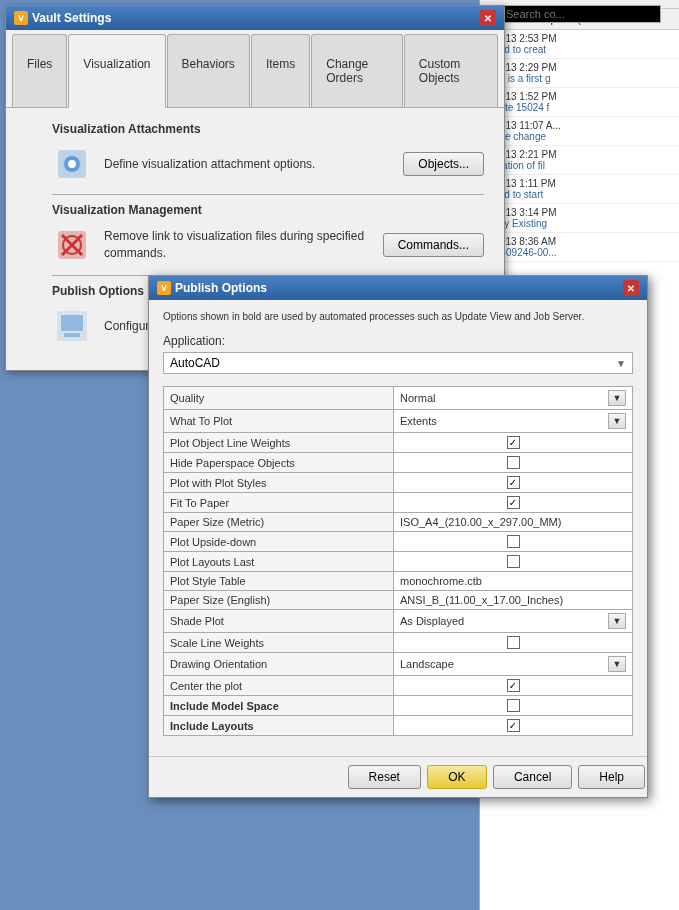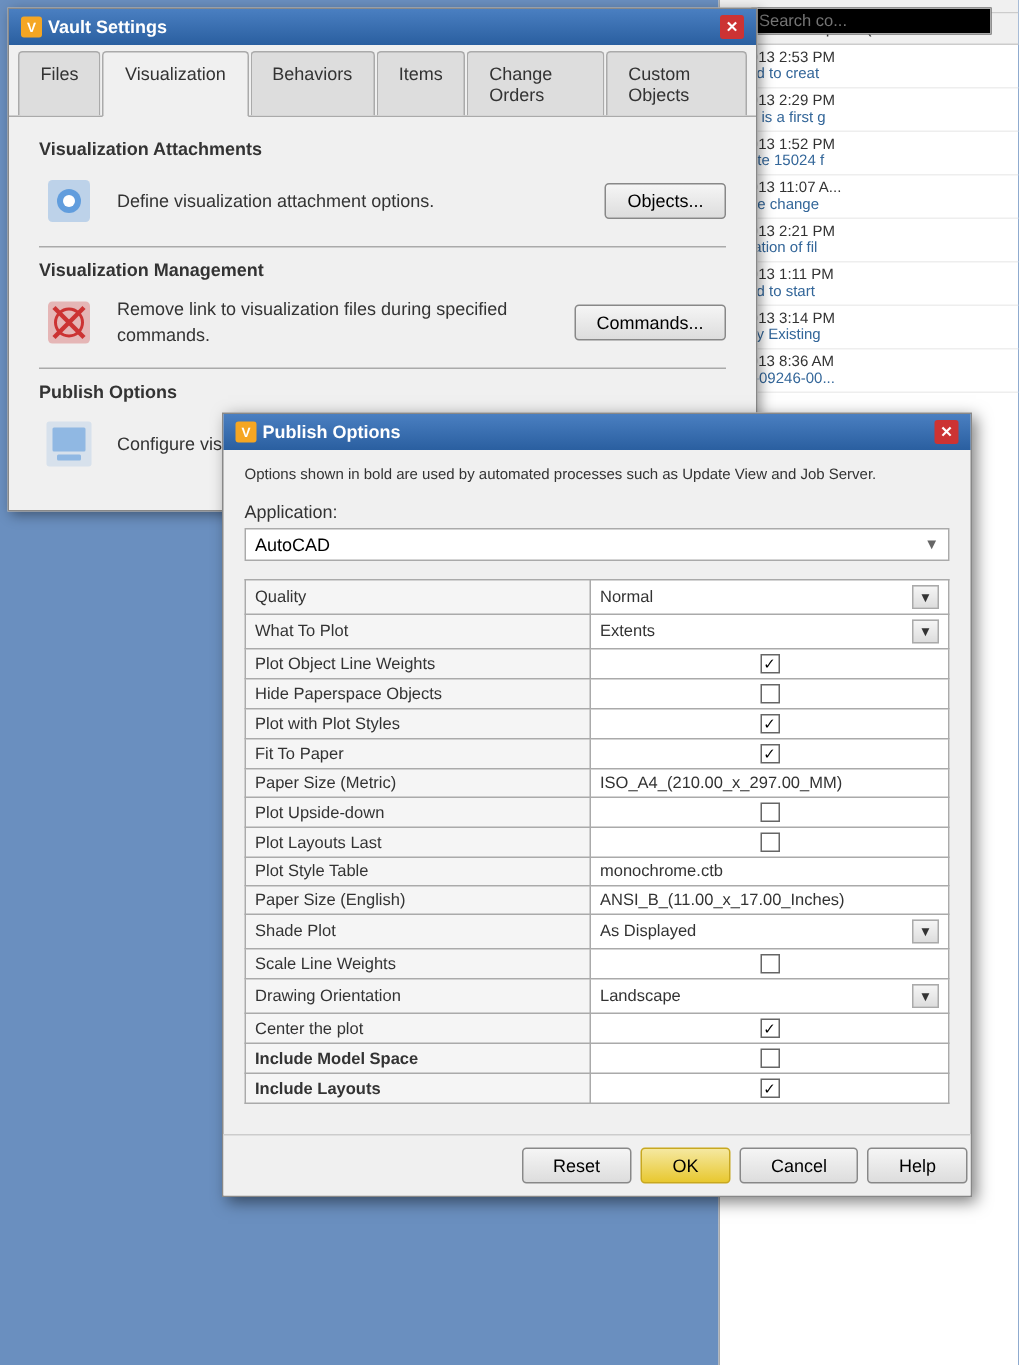--- a/index.html
+++ b/index.html
@@ -103,39 +103,40 @@
     }
 
     .tabs-bar {
       background: #f0f0f0;
       display: flex;
       border-bottom: 1px solid #aaa;
       padding: 4px 6px 0;
       gap: 1px;
     }
     .tab {
-      padding: 7px 14px;
+      padding: 22px 14px;
       font-size: 12px;
       border: 1px solid #aaa;
       border-bottom: none;
       background: #ddd;
       cursor: pointer;
       border-radius: 3px 3px 0 0;
       color: #333;
     }
     .tab.active {
       background: #f0f0f0;
       font-weight: normal;
       border-bottom: 1px solid #f0f0f0;
       margin-bottom: -1px;
     }
 
     .dialog-body {
       padding: 14px 20px;
       background: #f0f0f0;
+      margin-left: 26px;
     }
 
     .section-label {
       font-size: 12px;
       font-weight: bold;
       color: #333;
       margin-bottom: 8px;
     }
 
     .section-separator {

